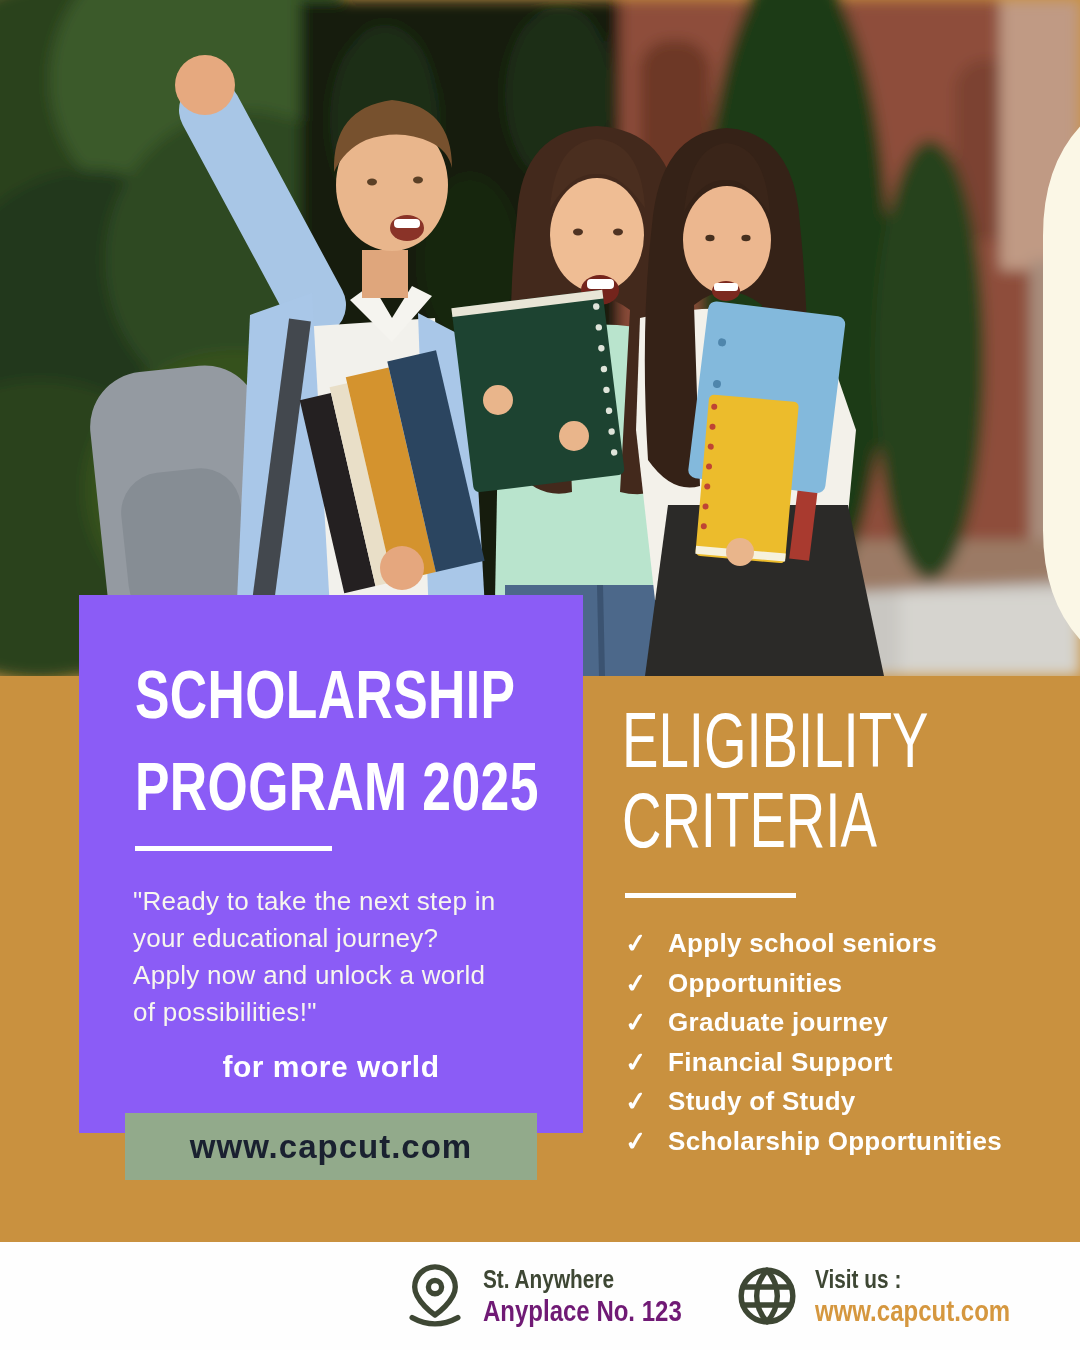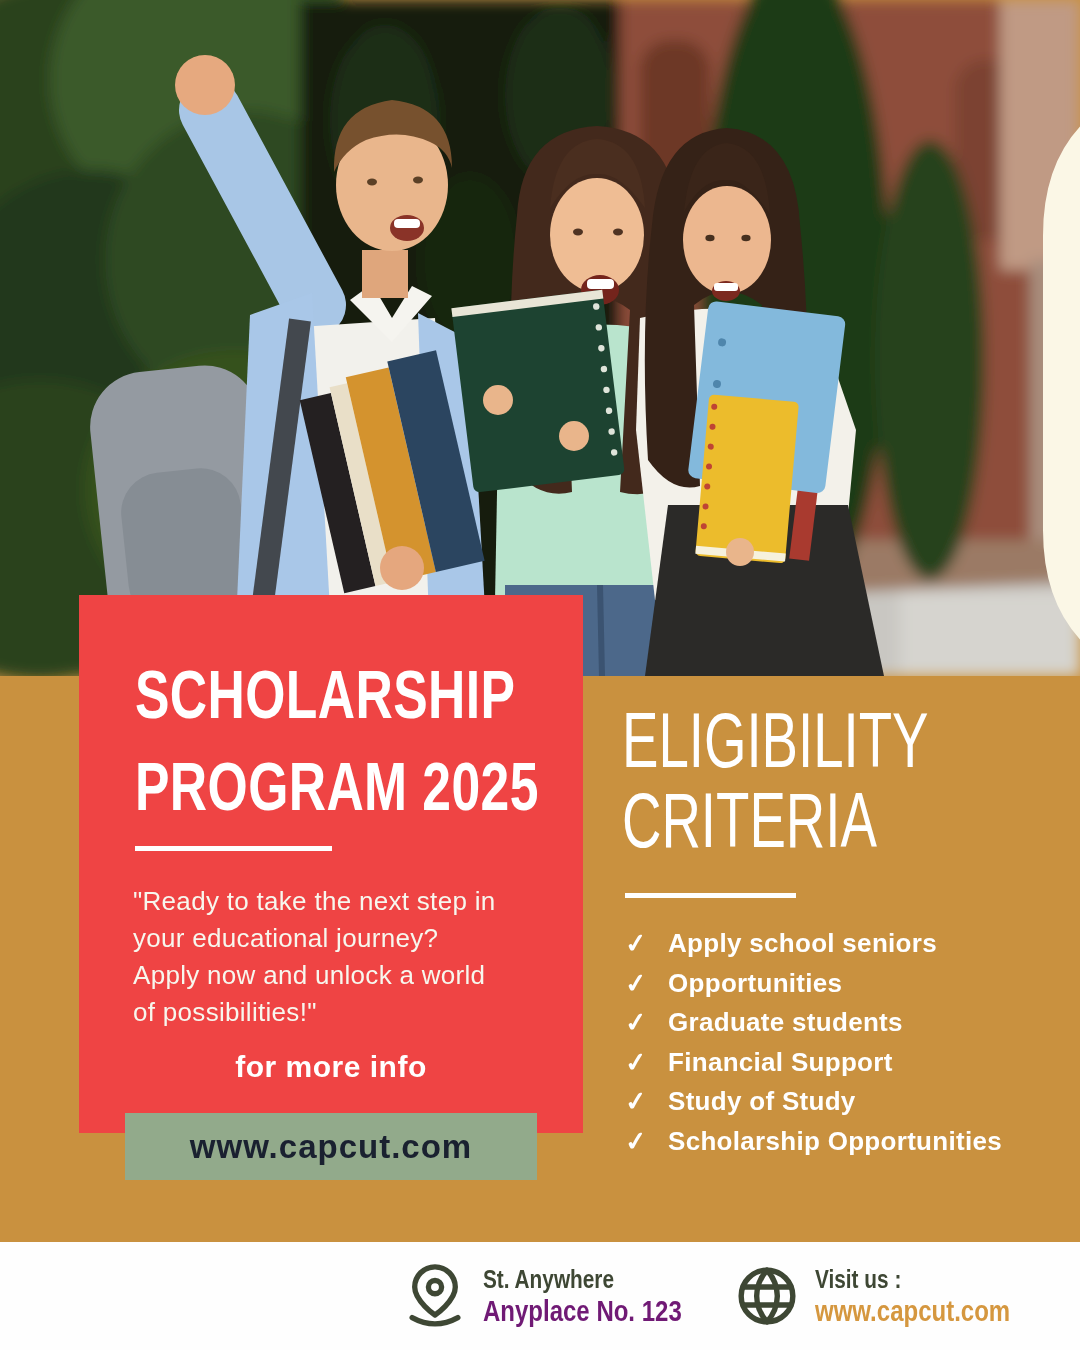--- a/index.html
+++ b/index.html
@@ -5,21 +5,21 @@
   html,body{margin:0;padding:0;background:#666;}
   .poster{position:relative;width:1080px;height:1350px;overflow:hidden;background:#c9913f;
           font-family:"Liberation Sans", sans-serif;}
   
   .photo{position:absolute;left:0;top:0;width:1080px;height:676px;overflow:hidden;}
   .photo svg{display:block;width:1080px;height:676px;}
   .logo{position:absolute;left:893px;top:45px;width:100px;height:78px;}
   
   .tan-bg{position:absolute;left:0;top:676px;width:1080px;height:566px;background:#c9913f;}
   
-  .card{position:absolute;left:79px;top:595px;width:504px;height:538px;background:#ef4444;}
+  .card{position:absolute;left:79px;top:595px;width:504px;height:538px;background:#8b5cf6;}
   .card h1{margin:53px 0 0 56px;color:#ffffff;font-size:68px;line-height:92px;font-weight:bold;letter-spacing:.5px;}
   .cond-title{display:inline-block;transform:scaleX(.76);transform-origin:left center;white-space:nowrap;}
   .divider{position:absolute;left:56px;top:251px;width:197px;height:5px;background:#ffffff;}
   .quote{position:absolute;left:54px;top:288px;width:450px;margin:0;color:#f7f7ee;
          font-size:26px;line-height:37px;font-weight:500;white-space:pre-line;letter-spacing:.3px;}
   .more-info{position:absolute;left:0;top:455px;width:504px;margin:0;text-align:center;
              color:#ffffff;font-size:30px;font-weight:600;letter-spacing:.5px;}
   .website-box{position:absolute;left:125px;top:1113px;width:412px;height:67px;background:#92aa8b;
                display:flex;align-items:center;justify-content:center;cursor:pointer;}
   .website-box span{color:#1a2130;font-size:33px;font-weight:600;letter-spacing:1px;}
@@ -201,21 +201,21 @@
   <section class="card">
     <h1>
       <span class="cond-title">SCHOLARSHIP</span><br>
       <span class="cond-title">PROGRAM 2025</span>
     </h1>
     <div class="divider"></div>
     <p class="quote">"Ready to take the next step in
 your educational journey?
 Apply now and unlock a world
 of possibilities!"</p>
-    <p class="more-info">for more info</p>
+    <p class="more-info">for more world</p>
   </section>
 
   <div class="website-box">
     <span>www.capcut.com</span>
   </div>
 
   <section class="elig">
     <h2>
       <span class="cond-elig">ELIGIBILITY</span><br>
       <span class="cond-elig">CRITERIA</span>
@@ -225,21 +225,21 @@
       <li>
         <span class="check">✓</span>
         <span>Apply school seniors</span>
       </li>
       <li>
         <span class="check">✓</span>
         <span>Opportunities</span>
       </li>
       <li>
         <span class="check">✓</span>
-        <span>Graduate students</span>
+        <span>Graduate journey</span>
       </li>
       <li>
         <span class="check">✓</span>
         <span>Financial Support</span>
       </li>
       <li>
         <span class="check">✓</span>
         <span>Study of Study</span>
       </li>
       <li>

